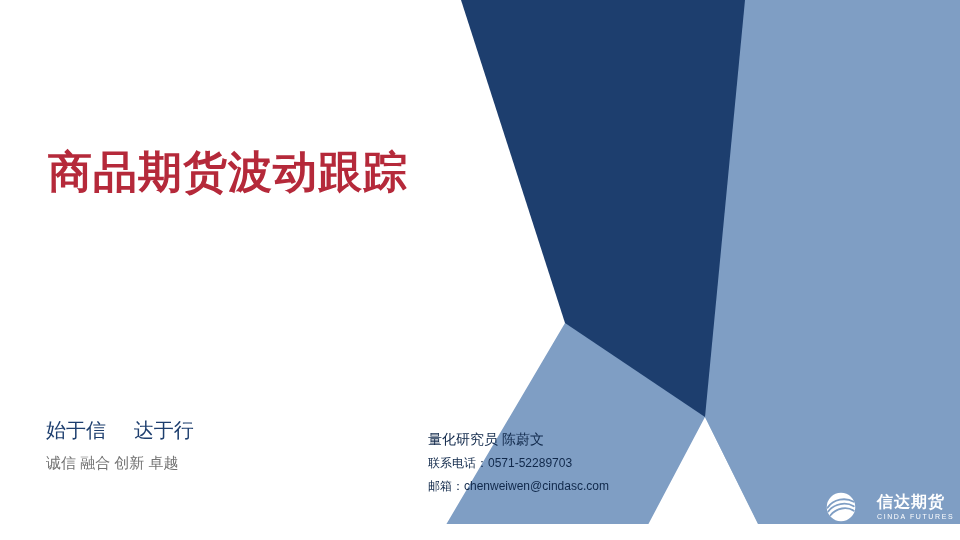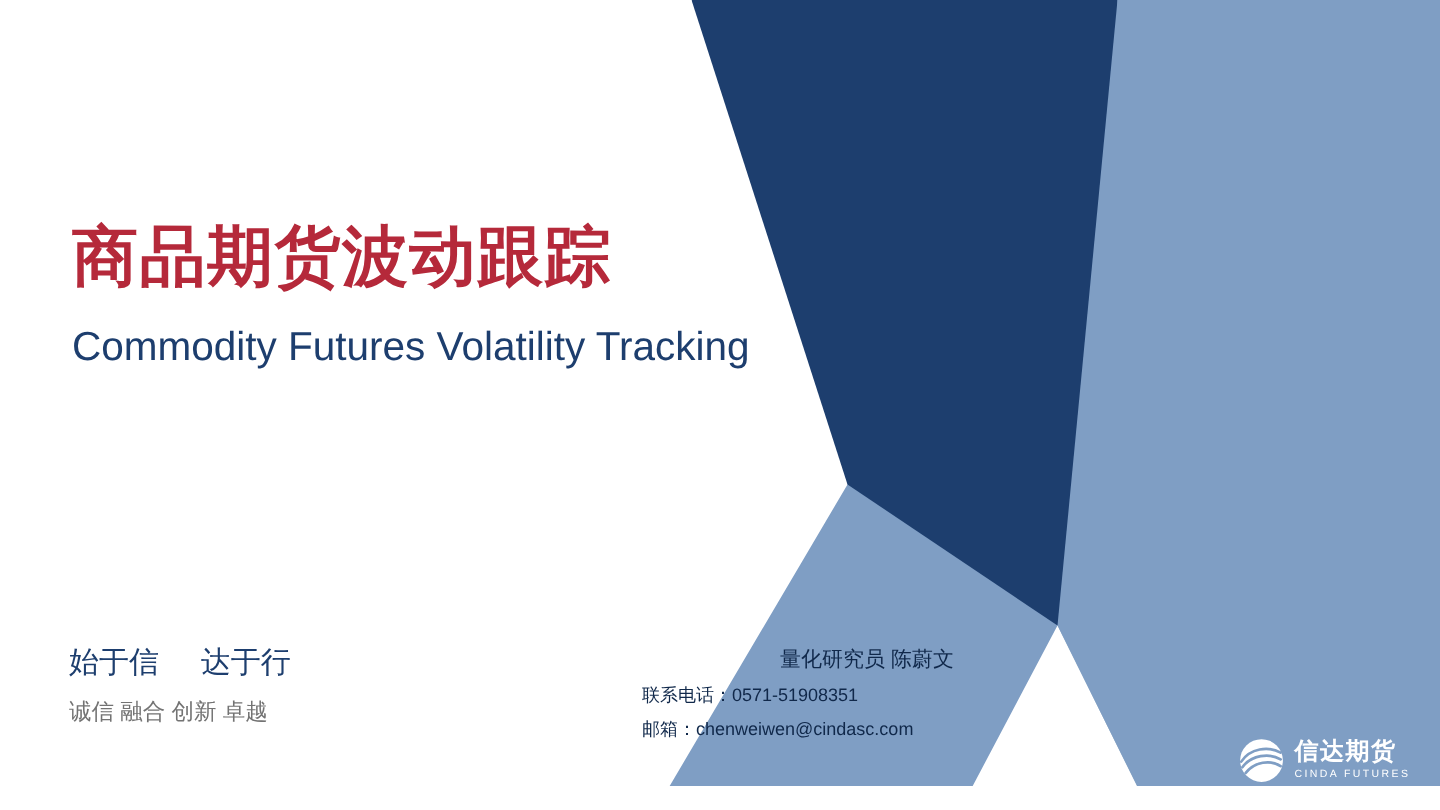--- a/index.html
+++ b/index.html
@@ -136,21 +136,21 @@
     top: 266px;
     font-size: 21px;
     line-height: 1.2;
     color: #1d3e6e;
     white-space: nowrap;
   }
 
   .slogan {
     position: absolute;
     left: 46px;
-    top: 432px;
+    top: 420px;
     width: 380px;
   }
   .slogan-main {
     font-size: 20px;
     line-height: 1.0;
     color: #1d3e6e;
     margin-bottom: 15px;
     white-space: pre;
   }
   .slogan-sub {
@@ -172,39 +172,38 @@
     left: 428px;
     top: 432px;
     width: 300px;
   }
   .contact-name {
     font-size: 14px;
     line-height: 1.0;
     color: #10284a;
     margin-bottom: 11px;
     white-space: pre;
-    text-align: center;
   }
   .contact-line {
     font-size: 12px;
     line-height: 1.0;
     color: #10284a;
     margin-bottom: 11px;
     white-space: pre;
   }
   .contact-line:last-child { margin-bottom: 0; }
 
   
   .logo {
     position: absolute;
     left: 826px;
     top: 492px;
     display: flex;
     align-items: center;
-    gap: 7px;
+    gap: 21px;
   }
   .logo-mark {
     width: 30px;
     height: 30px;
     flex: 0 0 auto;
   }
   .logo-text { display: flex; flex-direction: column; line-height: 1; }
   .logo-cn {
     font-size: 16px;
     font-weight: bold;
@@ -229,30 +228,29 @@
     <div class="photo">
       <div class="tower"></div>
       <div class="tower-2"></div>
       <div class="photo-shade"></div>
     </div>
     <div class="chevron"></div>
     <div class="band"></div>
   </div>
 
   <div class="title-cn">商品期货波动跟踪</div>
-  <div class="title-en">Commodity Futures Volatility Tracking</div>
 
   <div class="slogan">
     <div class="slogan-main">始于信     达于行</div>
     <div class="slogan-sub">诚信 融合 创新 卓越</div>
   </div>
 
   <div class="contact">
     <div class="contact-name">量化研究员 陈蔚文</div>
-    <div class="contact-line">联系电话：0571-51908351</div>
+    <div class="contact-line">联系电话：0571-52289703</div>
     <div class="contact-line">邮箱：chenweiwen@cindasc.com</div>
   </div>
 
   <div class="logo">
     <svg class="logo-mark" viewBox="0 0 40 40">
       <circle cx="20" cy="20" r="19" fill="#ffffff"></circle>
       <path d="M2 21 C10 9, 26 7, 37 13" stroke="#7f9ec4" stroke-width="2.4" fill="none" stroke-linecap="round"></path>
       <path d="M3 26 C11 15, 27 13, 37 19" stroke="#7f9ec4" stroke-width="2.4" fill="none" stroke-linecap="round"></path>
       <path d="M6 31 C14 21, 28 19, 37 25" stroke="#7f9ec4" stroke-width="2.4" fill="none" stroke-linecap="round"></path>
     </svg>

